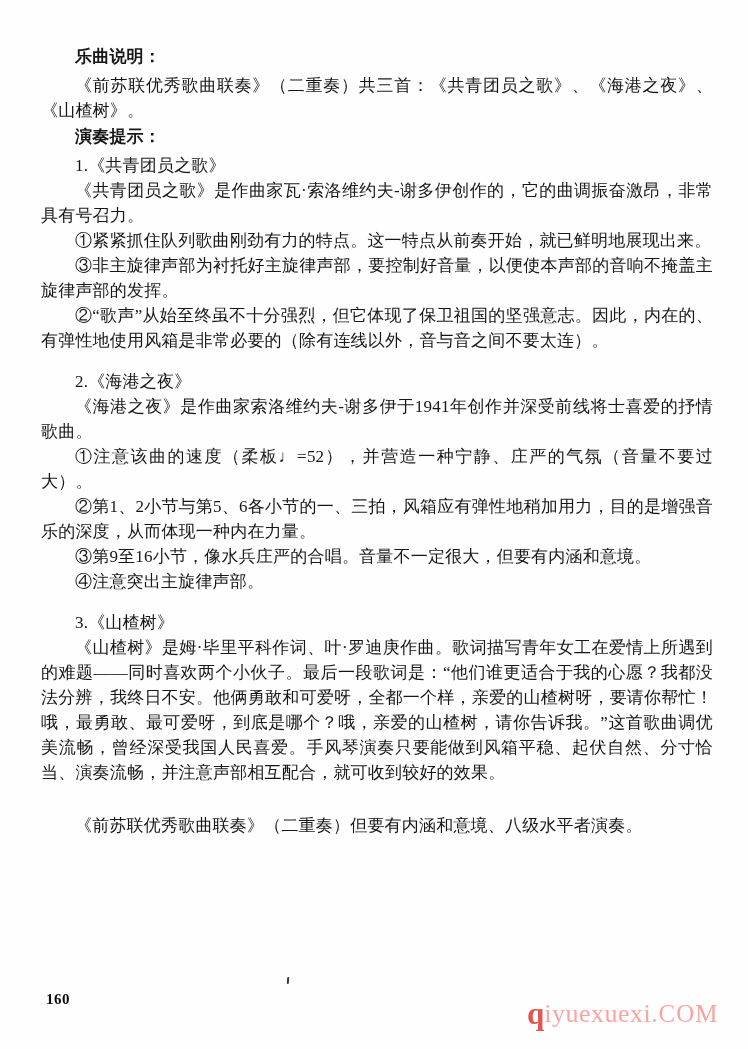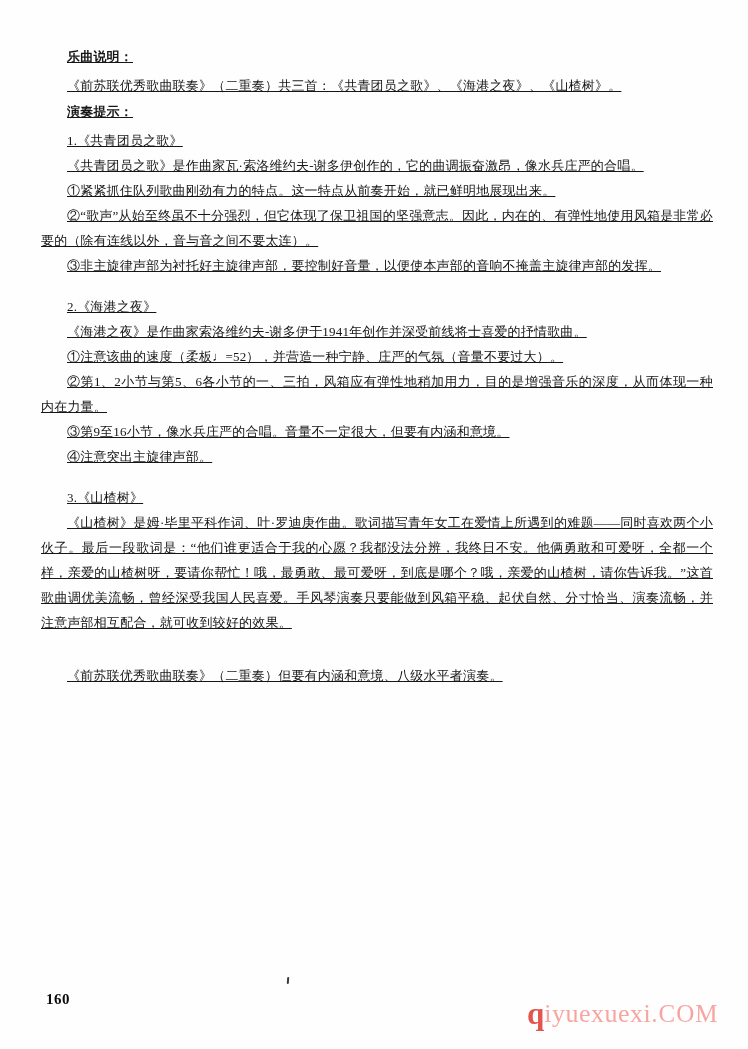--- a/index.html
+++ b/index.html
@@ -15,26 +15,25 @@
   }
   .page {
     position: absolute;
     inset: 0;
   }
   .content {
     position: absolute;
     left: 41px;
     top: 43px;
     width: 672px;
-    font-size: 13px;
+    font-size: 17px;
     line-height: 25px;
     text-align: justify;
     text-justify: inter-character;
     letter-spacing: 0.2px;
-    text-decoration: underline;
   }
   .content p {
     margin: 0;
     text-indent: 2em;
   }
   .content p.heading {
     font-weight: bold;
     margin-top: 1px;
     margin-bottom: 4px;
   }
@@ -87,24 +86,24 @@
 </head>
 <body style="background: rgb(254, 254, 254); color: rgb(22, 22, 22);">
 
 <div class="page">
 
   <main class="content">
     <p class="heading">乐曲说明：</p>
     <p class="paragraph">《前苏联优秀歌曲联奏》（二重奏）共三首：《共青团员之歌》、《海港之夜》、《山楂树》。</p>
     <p class="heading">演奏提示：</p>
     <p class="subheading">1.《共青团员之歌》</p>
-    <p class="paragraph">《共青团员之歌》是作曲家瓦·索洛维约夫-谢多伊创作的，它的曲调振奋激昂，像水兵庄严的合唱。</p>
+    <p class="paragraph">《共青团员之歌》是作曲家瓦·索洛维约夫-谢多伊创作的，它的曲调振奋激昂，非常具有号召力。</p>
     <p class="paragraph">①紧紧抓住队列歌曲刚劲有力的特点。这一特点从前奏开始，就已鲜明地展现出来。</p>
+    <p class="paragraph">③非主旋律声部为衬托好主旋律声部，要控制好音量，以便使本声部的音响不掩盖主旋律声部的发挥。</p>
     <p class="paragraph">②“歌声”从始至终虽不十分强烈，但它体现了保卫祖国的坚强意志。因此，内在的、有弹性地使用风箱是非常必要的（除有连线以外，音与音之间不要太连）。</p>
-    <p class="paragraph">③非主旋律声部为衬托好主旋律声部，要控制好音量，以便使本声部的音响不掩盖主旋律声部的发挥。</p>
     <p class="subheading">2.《海港之夜》</p>
     <p class="paragraph">《海港之夜》是作曲家索洛维约夫-谢多伊于1941年创作并深受前线将士喜爱的抒情歌曲。</p>
     <p class="paragraph">①注意该曲的速度（柔板♩=52），并营造一种宁静、庄严的气氛（音量不要过大）。</p>
     <p class="paragraph">②第1、2小节与第5、6各小节的一、三拍，风箱应有弹性地稍加用力，目的是增强音乐的深度，从而体现一种内在力量。</p>
     <p class="paragraph">③第9至16小节，像水兵庄严的合唱。音量不一定很大，但要有内涵和意境。</p>
     <p class="paragraph">④注意突出主旋律声部。</p>
     <p class="subheading">3.《山楂树》</p>
     <p class="paragraph">《山楂树》是姆·毕里平科作词、叶·罗迪庚作曲。歌词描写青年女工在爱情上所遇到的难题——同时喜欢两个小伙子。最后一段歌词是：“他们谁更适合于我的心愿？我都没法分辨，我终日不安。他俩勇敢和可爱呀，全都一个样，亲爱的山楂树呀，要请你帮忙！哦，最勇敢、最可爱呀，到底是哪个？哦，亲爱的山楂树，请你告诉我。”这首歌曲调优美流畅，曾经深受我国人民喜爱。手风琴演奏只要能做到风箱平稳、起伏自然、分寸恰当、演奏流畅，并注意声部相互配合，就可收到较好的效果。</p>
     <p class="closing">《前苏联优秀歌曲联奏》（二重奏）但要有内涵和意境、八级水平者演奏。</p>
   </main>

